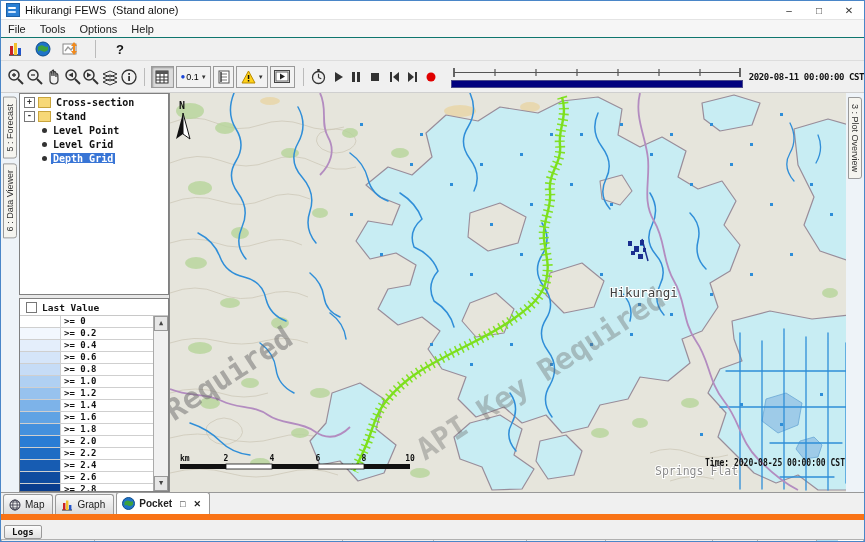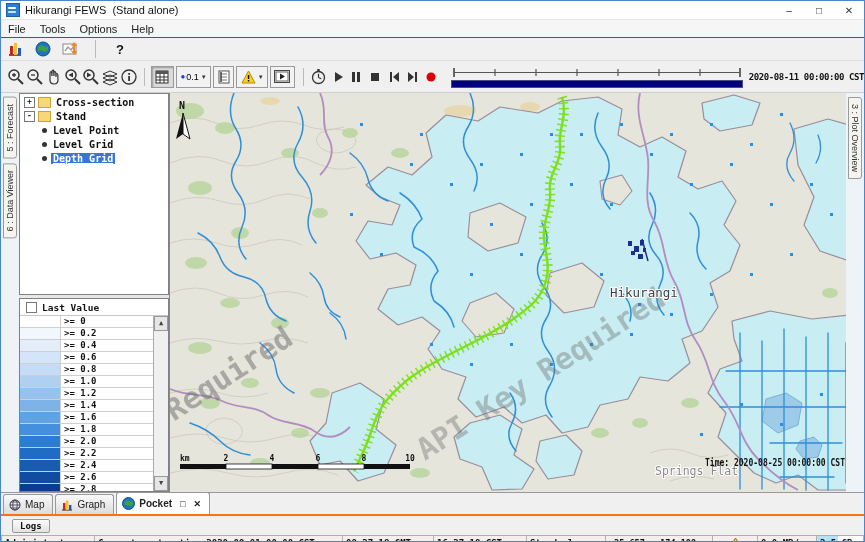--- a/index.html
+++ b/index.html
@@ -55,21 +55,21 @@
   .legend-label{flex:1;padding-left:3px;font-size:9px;line-height:11px;}
   .vscroll{width:14px;border-left:1px solid #aaa;background:#f0f0f0;display:flex;flex-direction:column;justify-content:space-between;}
   .scroll-btn{height:13px;border:1px solid #999;background:#e6e6e6;font-size:7px;text-align:center;line-height:12px;color:#444;}
   .map-area{flex:1;position:relative;border-left:1px solid #888;overflow:hidden;background:#e6e5dc;}
   
   .bottom-tabbar{height:21px;background:#f0f0f0;border-top:1px solid #999;display:flex;align-items:flex-end;padding-left:2px;gap:2px;}
   .btab{display:flex;align-items:center;gap:4px;border:1px solid #999;border-bottom:none;border-radius:3px 3px 0 0;
     background:linear-gradient(#fafafa,#dcdcdc);padding:2px 8px 2px 5px;font-size:10px;color:#222;height:15px;}
   .btab.active{background:#fff;height:17px;font-weight:bold;}
   .btab .tab-ctl{font-size:9px;margin-left:4px;color:#222;font-weight:bold;}
-  .logs-row{height:19px;background:#f0f0f0;display:flex;align-items:center;padding-left:11px;border-top:2px solid #f97316;}
+  .logs-row{height:19px;background:#f0f0f0;display:flex;align-items:flex-end;padding-left:3px;border-top:6px solid #f97316;}
   .logs-btn{border:1px solid #999;background:linear-gradient(#fcfcfc,#e2e2e2);border-radius:2px;
     font-family:"DejaVu Sans Mono",monospace;font-weight:bold;font-size:9px;padding:1px 7px;color:#111;}
   .statusbar{height:15px;background:#f0f0f0;display:flex;font-family:"DejaVu Sans Mono",monospace;font-size:9px;font-weight:bold;color:#111;}
   .status-seg{border:1px solid #b0b0b0;border-right:none;display:flex;align-items:center;padding:0 3px;overflow:hidden;white-space:nowrap;}
   .status-seg:last-child{border-right:1px solid #b0b0b0;}
   .mem-seg{background:linear-gradient(to right,#b4e2f4 0 45%,#fff 45%);}
   svg text{font-family:"DejaVu Sans Mono",monospace;}
 </style>
 </head>
 <body>

